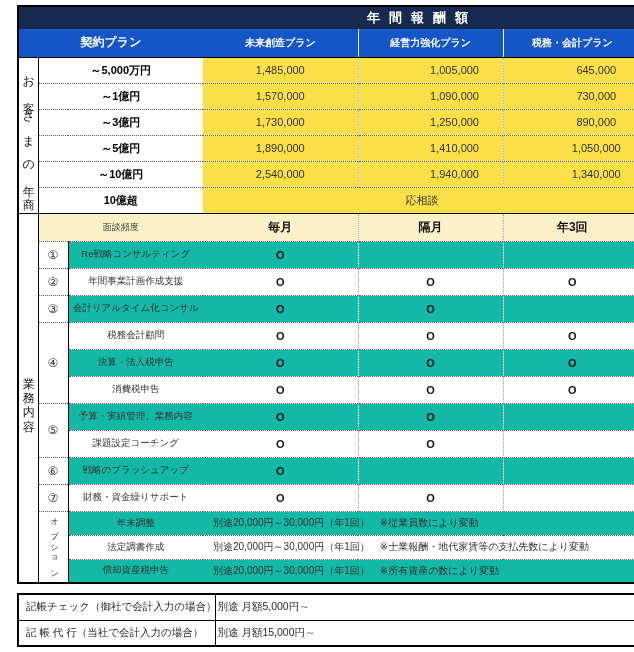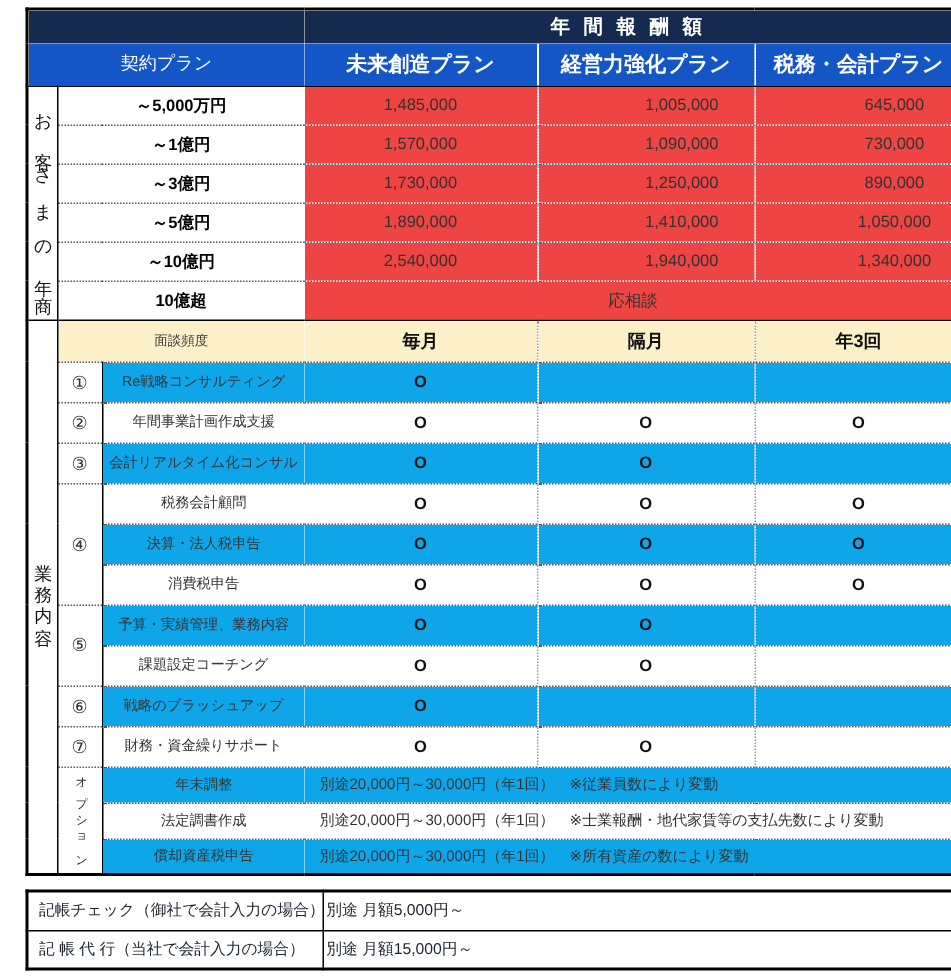--- a/index.html
+++ b/index.html
@@ -22,27 +22,27 @@
   tr.h28 { height: 28px; }
   tr.h26 { height: 26px; }
   tr.h27 { height: 27px; }
   tr.h24 { height: 24px; }
 
   tr.dot > td { border-top: 1px dotted #556; }
   tr.sol > td { border-top: 1px solid #000; }
 
   .c-navy  { background: #16294e; color: #fff; }
   .c-blue  { background: #1456c6; color: #fff; }
-  .c-lb    { background: #ef4444; }
+  .c-lb    { background: #fde047; }
   .c-cream { background: #fbf0c8; }
-  .c-gray  { background: #0ea5e9; }
+  .c-gray  { background: #14b8a6; }
 
   .title { font-size: 13px; font-weight: bold; letter-spacing: 9px; text-align: center; }
-  .hd-contract { font-size: 12px; font-weight: normal; text-align: center; }
-  .hd-plan { font-size: 14px; font-weight: bold; text-align: center; }
+  .hd-contract { font-size: 12px; font-weight: bold; text-align: center; }
+  .hd-plan { font-size: 10px; font-weight: bold; text-align: center; }
   .hd-plan.vsep-w { border-left: 1px dotted rgba(255,255,255,.95); }
 
   .v-strip { background: #fff; border-right: 1px solid #000; text-align: center; }
   .v-strip span {
     display: inline-block;
     writing-mode: vertical-rl; text-orientation: upright;
     font-size: 12px; color: #111; letter-spacing: 11px;
   }
   .v-strip.svc-strip span { letter-spacing: 14px; }
 

